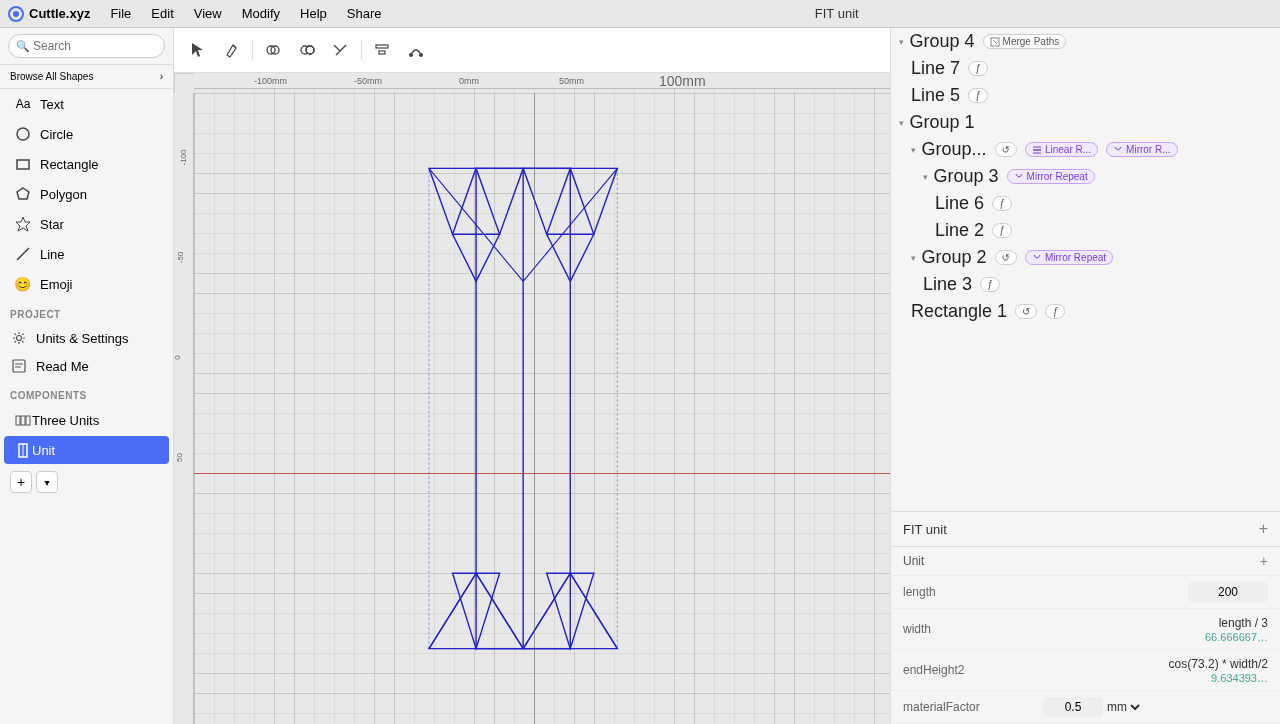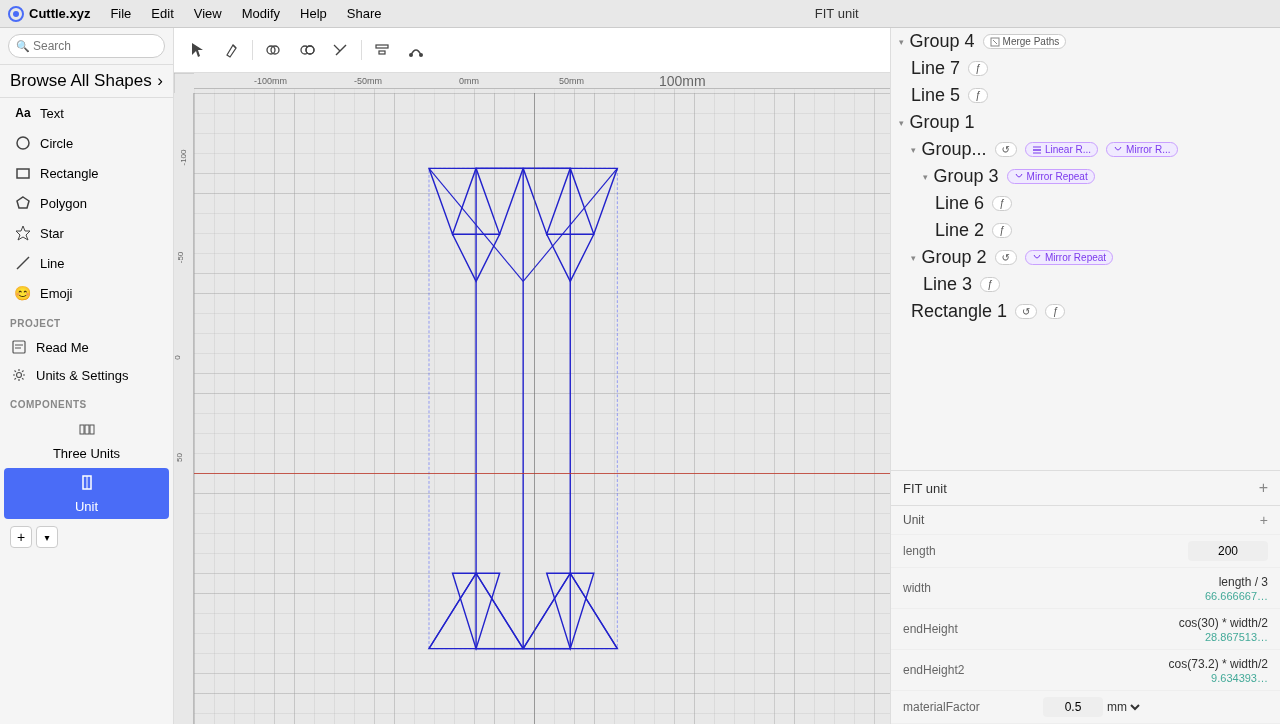--- a/index.html
+++ b/index.html
@@ -15,31 +15,31 @@
 
     
     .main { display: flex; flex: 1; overflow: hidden; }
 
     
     .sidebar { width: 174px; background: #f5f5f5; border-right: 1px solid #ddd; display: flex; flex-direction: column; overflow-y: auto; flex-shrink: 0; }
     .sidebar-search { padding: 6px 8px; border-bottom: 1px solid #ddd; }
     .sidebar-search input { width: 100%; padding: 4px 8px 4px 24px; border: 1px solid #ccc; border-radius: 12px; font-size: 12px; background: white; outline: none; }
     .sidebar-search-wrap { position: relative; }
     .sidebar-search-icon { position: absolute; left: 8px; top: 50%; transform: translateY(-50%); color: #888; font-size: 11px; }
-    .browse-all { display: flex; align-items: center; justify-content: space-between; padding: 6px 10px; font-size: 17px; font-weight: 500; cursor: pointer; border-bottom: 1px solid #ddd; }
+    .browse-all { display: flex; align-items: center; justify-content: space-between; padding: 6px 10px; font-size: 10px; font-weight: 500; cursor: pointer; border-bottom: 1px solid #ddd; }
     .sidebar-item { display: flex; align-items: center; gap: 8px; padding: 5px 10px; cursor: pointer; border-radius: 4px; margin: 1px 4px; }
     .sidebar-item-icon { width: 18px; height: 18px; display: flex; align-items: center; justify-content: center; flex-shrink: 0; }
     .sidebar-section { padding: 10px 10px 4px; font-size: 10px; font-weight: 600; color: #888; letter-spacing: 0.5px; }
 
     
     .project-item { display: flex; align-items: center; gap: 8px; padding: 5px 10px; cursor: pointer; }
     .project-item-icon { width: 18px; height: 18px; color: #555; display: flex; align-items: center; justify-content: center; }
 
     
-    .component-item { display: flex; align-items: center; gap: 8px; padding: 5px 10px; cursor: pointer; border-radius: 4px; margin: 1px 4px; flex-direction: column; }
+    .component-item { display: flex; align-items: center; gap: 0; padding: 5px 10px; cursor: pointer; border-radius: 4px; margin: 1px 4px; }
     .component-item.active { background: #4a6cf7; color: white; }
 
     .sidebar-bottom { display: flex; align-items: center; padding: 6px 10px; gap: 4px; }
     .add-btn { width: 22px; height: 22px; border: 1px solid #ccc; border-radius: 4px; background: white; cursor: pointer; display: flex; align-items: center; justify-content: center; font-size: 14px; }
     .dropdown-btn { width: 22px; height: 22px; border: 1px solid #ccc; border-radius: 4px; background: white; cursor: pointer; display: flex; align-items: center; justify-content: center; font-size: 10px; }
 
     
     .canvas-area { flex: 1; display: flex; flex-direction: column; overflow: hidden; position: relative; }
     .toolbar { display: flex; align-items: center; gap: 2px; padding: 6px 8px; background: white; border-bottom: 1px solid #ddd; }
     .tool-btn { width: 32px; height: 32px; border: none; background: transparent; cursor: pointer; border-radius: 4px; display: flex; align-items: center; justify-content: center; font-size: 15px; color: #444; }
@@ -111,21 +111,21 @@
         <span class="sidebar-search-icon">🔍</span>
         <input type="text" placeholder="Search" style="">
       </div>
     </div>
     <div class="browse-all">
       <span>Browse All Shapes</span>
       <span>›</span>
     </div>
 
     <div class="sidebar-item">
-      <div class="sidebar-item-icon" style="font-size:12px;font-weight:700;">Aa</div>
+      <div class="sidebar-item-icon" style="font-size:12px;font-weight:400;">Aa</div>
       <span>Text</span>
     </div>
     <div class="sidebar-item">
       <div class="sidebar-item-icon">
         <svg width="16" height="16">
             <circle cx="8" cy="8" r="6" stroke="#444" stroke-width="1.5" fill="none"></circle>
           </svg>
       </div>
       <span>Circle</span>
     </div>
@@ -163,35 +163,35 @@
     </div>
     <div class="sidebar-item">
       <div class="sidebar-item-icon" style="font-size:14px;">😊</div>
       <span>Emoji</span>
     </div>
 
     <div class="sidebar-section">PROJECT</div>
     <div class="project-item">
       <div class="project-item-icon">
         <svg width="16" height="16">
+            <circle cx="8" cy="8" r="2.5" stroke="#555" stroke-width="1.2" fill="none"></circle>
+            <path d="M8 2v2M8 12v2M2 8h2M12 8h2M3.5 3.5l1.4 1.4M11.1 11.1l1.4 1.4M3.5 12.5l1.4-1.4M11.1 4.9l1.4-1.4" stroke="#555" stroke-width="1.2"></path>
+          </svg>
+      </div>
+      <span>Units &amp; Settings</span>
+    </div>
+    <div class="project-item">
+      <div class="project-item-icon">
+        <svg width="16" height="16">
             <rect x="2" y="2" width="12" height="12" rx="1" stroke="#555" stroke-width="1.2" fill="none"></rect>
             <line x1="4" y1="6" x2="12" y2="6" stroke="#555" stroke-width="1"></line>
             <line x1="4" y1="9" x2="10" y2="9" stroke="#555" stroke-width="1"></line>
           </svg>
       </div>
       <span>Read Me</span>
-    </div>
-    <div class="project-item">
-      <div class="project-item-icon">
-        <svg width="16" height="16">
-            <circle cx="8" cy="8" r="2.5" stroke="#555" stroke-width="1.2" fill="none"></circle>
-            <path d="M8 2v2M8 12v2M2 8h2M12 8h2M3.5 3.5l1.4 1.4M11.1 11.1l1.4 1.4M3.5 12.5l1.4-1.4M11.1 4.9l1.4-1.4" stroke="#555" stroke-width="1.2"></path>
-          </svg>
-      </div>
-      <span>Units &amp; Settings</span>
     </div>
 
     <div class="sidebar-section">COMPONENTS</div>
     <div class="component-item">
       <div style="width:18px;height:18px;display:flex;align-items:center;justify-content:center;">
         <svg width="16" height="16">
             <rect x="1" y="4" width="4" height="9" stroke="#555" stroke-width="1" fill="none"></rect>
             <rect x="6" y="4" width="4" height="9" stroke="#555" stroke-width="1" fill="none"></rect>
             <rect x="11" y="4" width="4" height="9" stroke="#555" stroke-width="1" fill="none"></rect>
           </svg>
@@ -428,27 +428,20 @@
       </div>
 
       <div class="props-row">
         <div class="props-label">width</div>
         <div class="props-value">
           <span class="props-formula">length / 3</span>
           <span class="props-computed">66.666667…</span>
         </div>
       </div>
 
-      <div class="props-row">
-        <div class="props-label">endHeight</div>
-        <div class="props-value">
-          <span class="props-formula">cos(30) * width/2</span>
-          <span class="props-computed">28.867513…</span>
-        </div>
-      </div>
 
       <div class="props-row">
         <div class="props-label">endHeight2</div>
         <div class="props-value">
           <span class="props-formula">cos(73.2) * width/2</span>
           <span class="props-computed">9.634393…</span>
         </div>
       </div>
 
       <div class="props-row">

